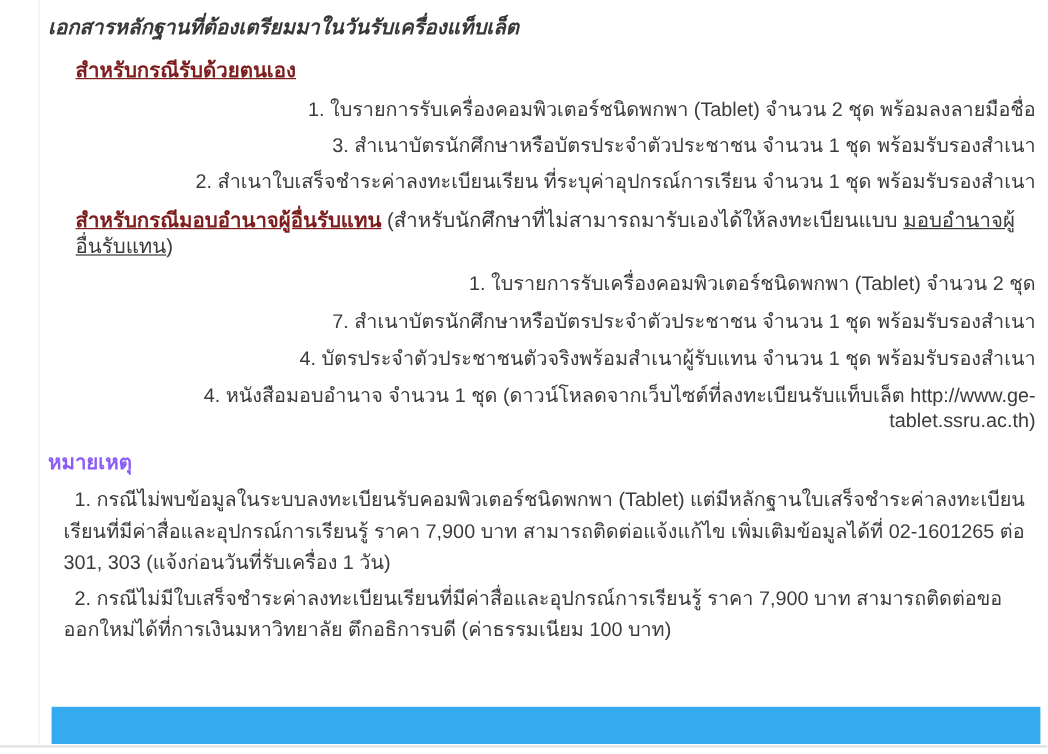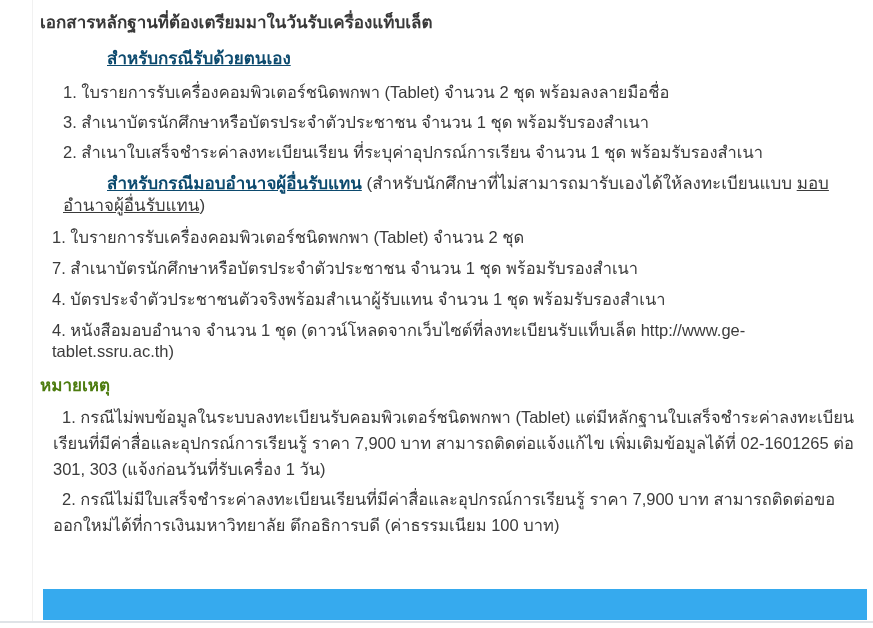--- a/index.html
+++ b/index.html
@@ -29,54 +29,55 @@
     box-sizing: border-box;
     width: 873px;
     padding: 12px 10px 0 40px;
   }
   .doc-title {
     font-size: 17px;
     font-weight: bold;
     line-height: 22px;
     margin: 0 0 14px 0;
     color: #383838;
+    font-style: italic;
   }
   .sub-heading {
     font-size: 17px;
     line-height: 22px;
     margin: 0 0 12px 23px;
   }
   .sub-heading .bold-underline {
     font-weight: bold;
     text-decoration: underline;
-    color: #0c4a6e;
-    margin-left: 44px;
+    color: #7f1d1d;
   }
   .sub-heading.second {
     margin-top: 10px;
     margin-bottom: 10px;
   }
   .underline-plain {
     text-decoration: underline;
   }
   .doc-item {
     font-size: 16.5px;
     line-height: 21px;
     margin: 0 0 9px 23px;
+    text-align: right;
   }
   .section-proxy .doc-item {
     margin-bottom: 10px;
     margin-left: 12px;
   }
   .notes-heading {
     font-size: 17px;
     font-weight: bold;
     line-height: 22px;
     margin: 13px 0 7px 0;
-    color: #4d7c0f;
+    color: #8b5cf6;
   }
   .note-para {
     font-size: 16.5px;
     line-height: 26px;
     margin: 0 0 4px 13px;
     text-indent: 9px;
   }
   .footer-blue-bar {
     position: absolute;
     left: 43px;

